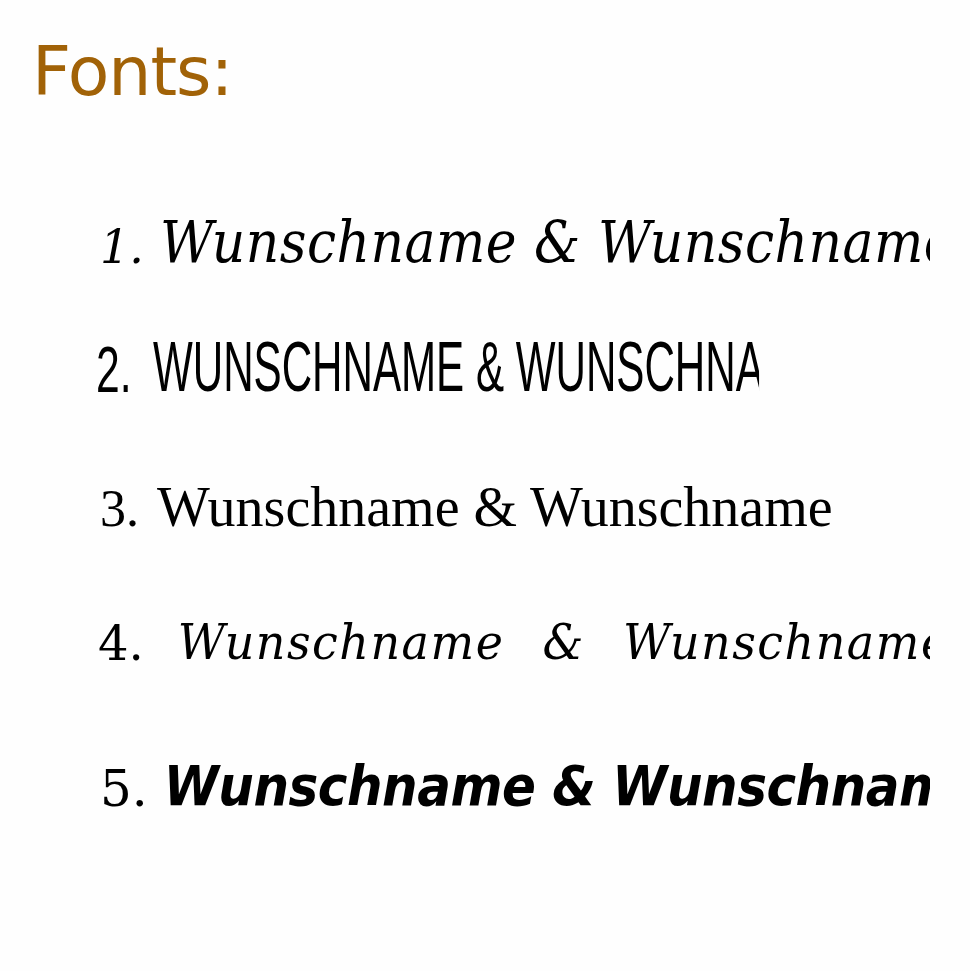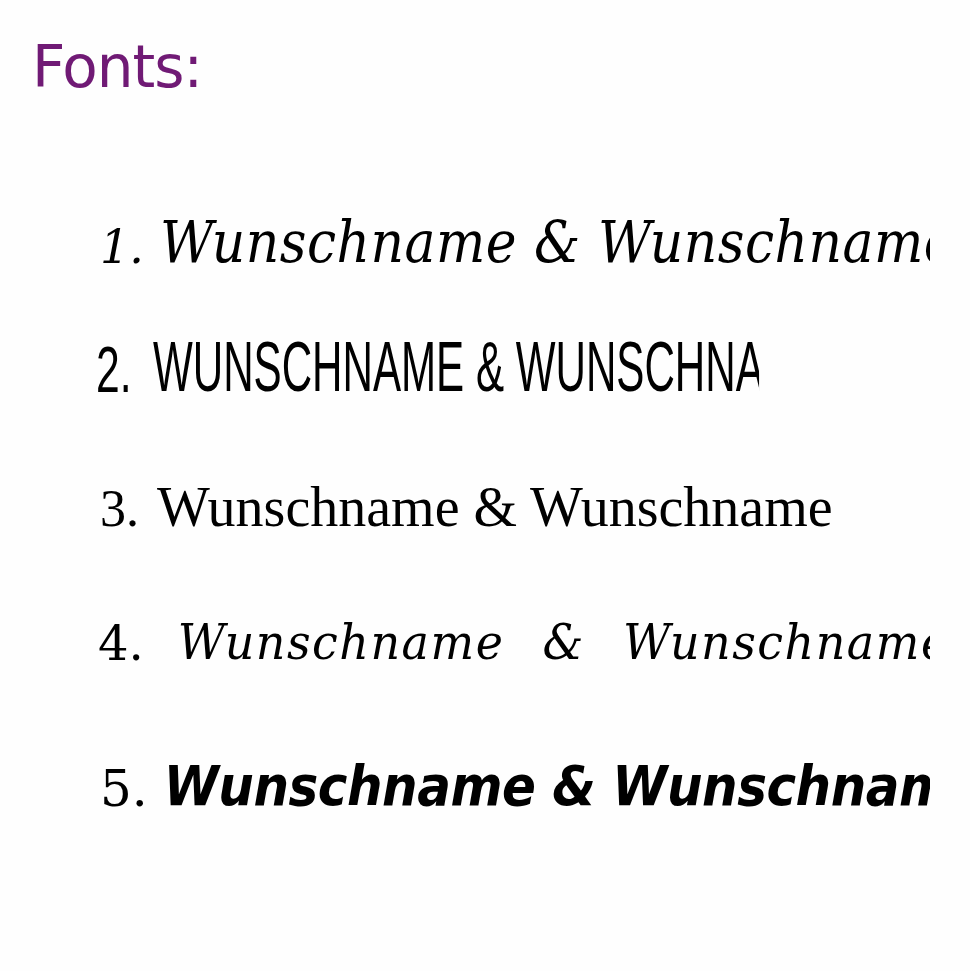--- a/index.html
+++ b/index.html
@@ -22,24 +22,24 @@
     background: #fefefe;
     position: relative;
     box-sizing: border-box;
   }
 
   .heading {
     position: absolute;
     left: 32px;
     top: 38px;
     font-family: "DejaVu Sans", sans-serif;
-    font-size: 58px;
+    font-size: 68px;
     font-weight: 400;
     letter-spacing: -1px;
-    color: #701a75;
+    color: #a16207;
     line-height: 1;
   }
 
   .font-list {
     position: absolute;
     left: 0;
     top: 215px;
     width: 970px;
   }
 

